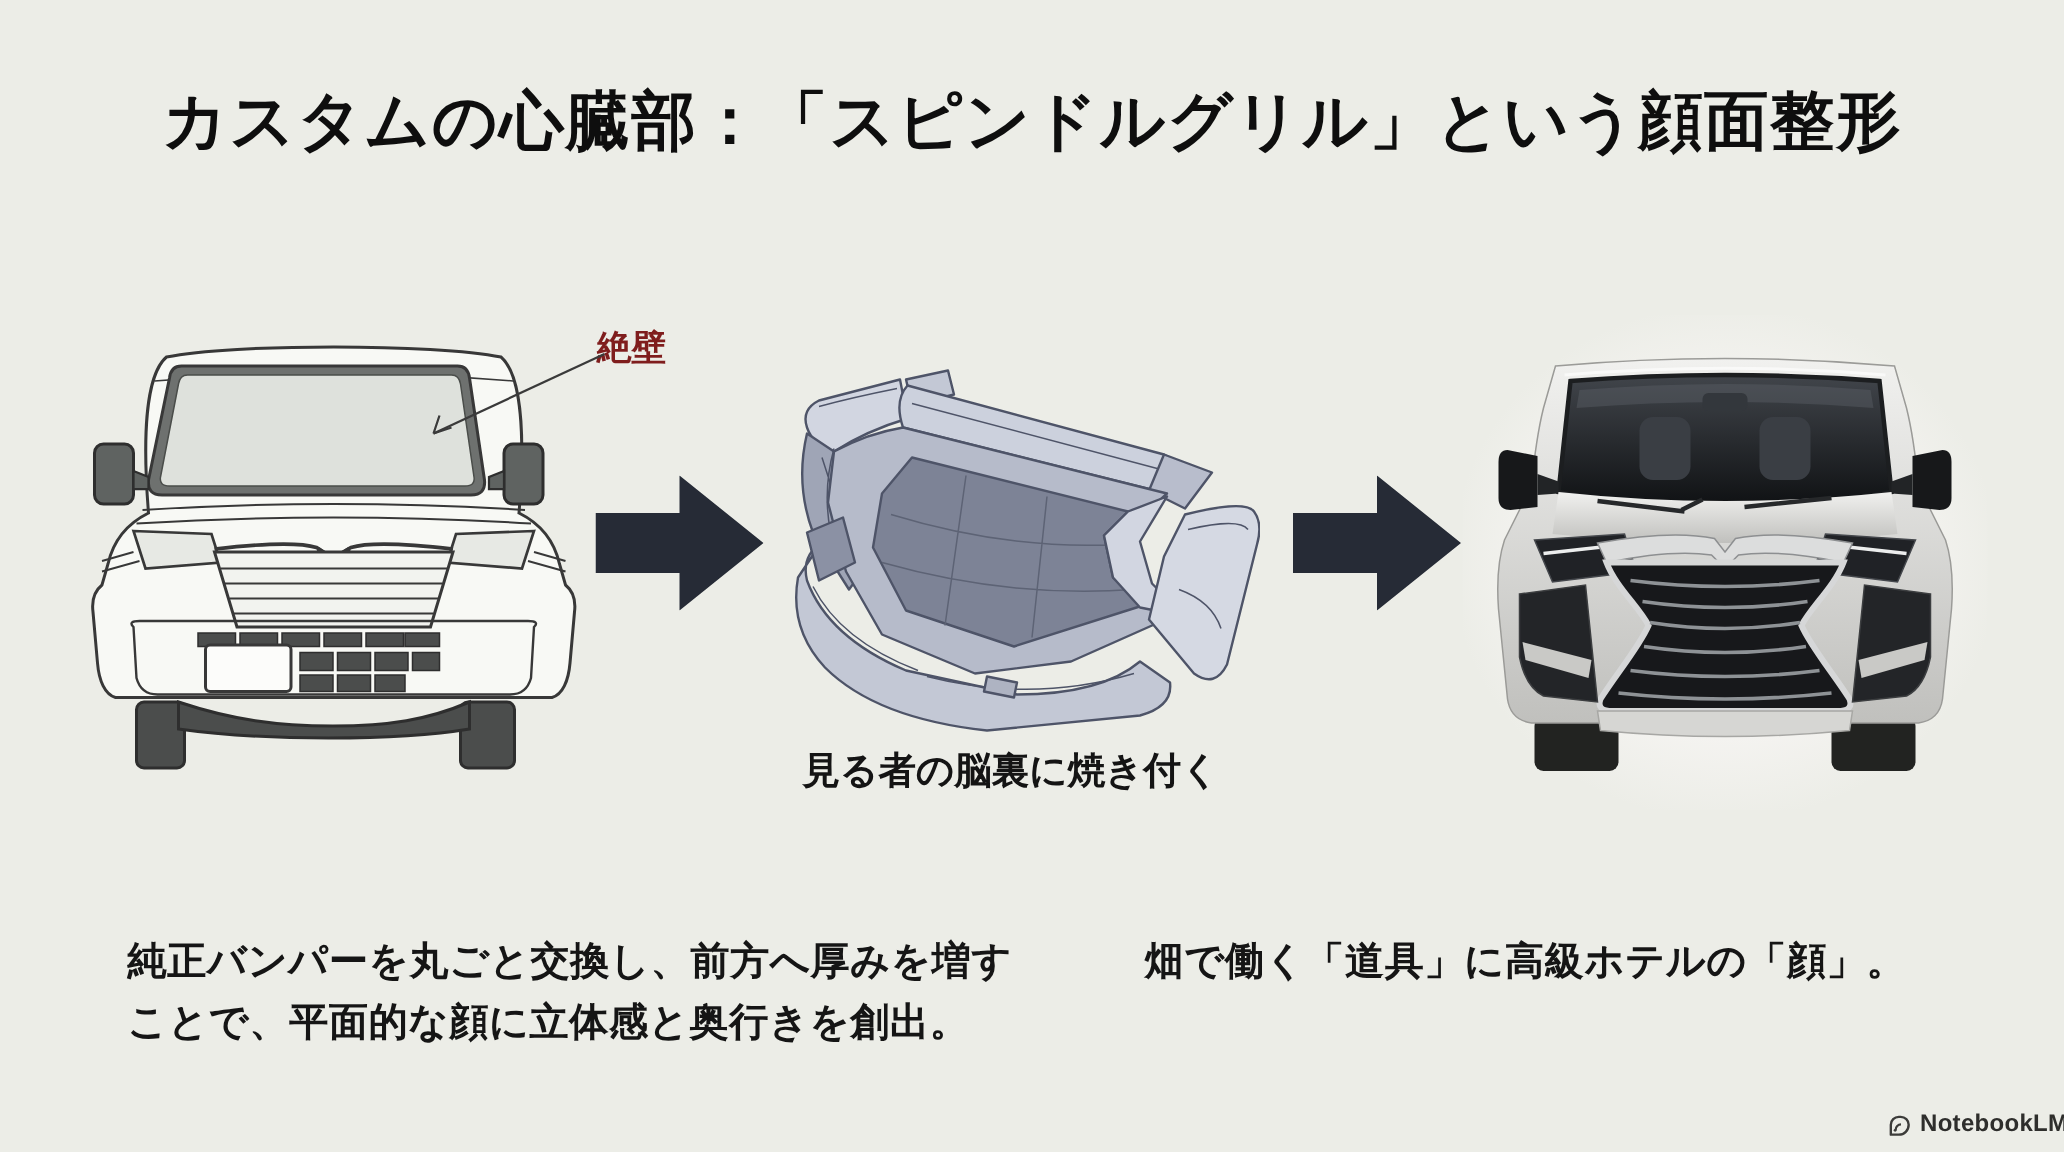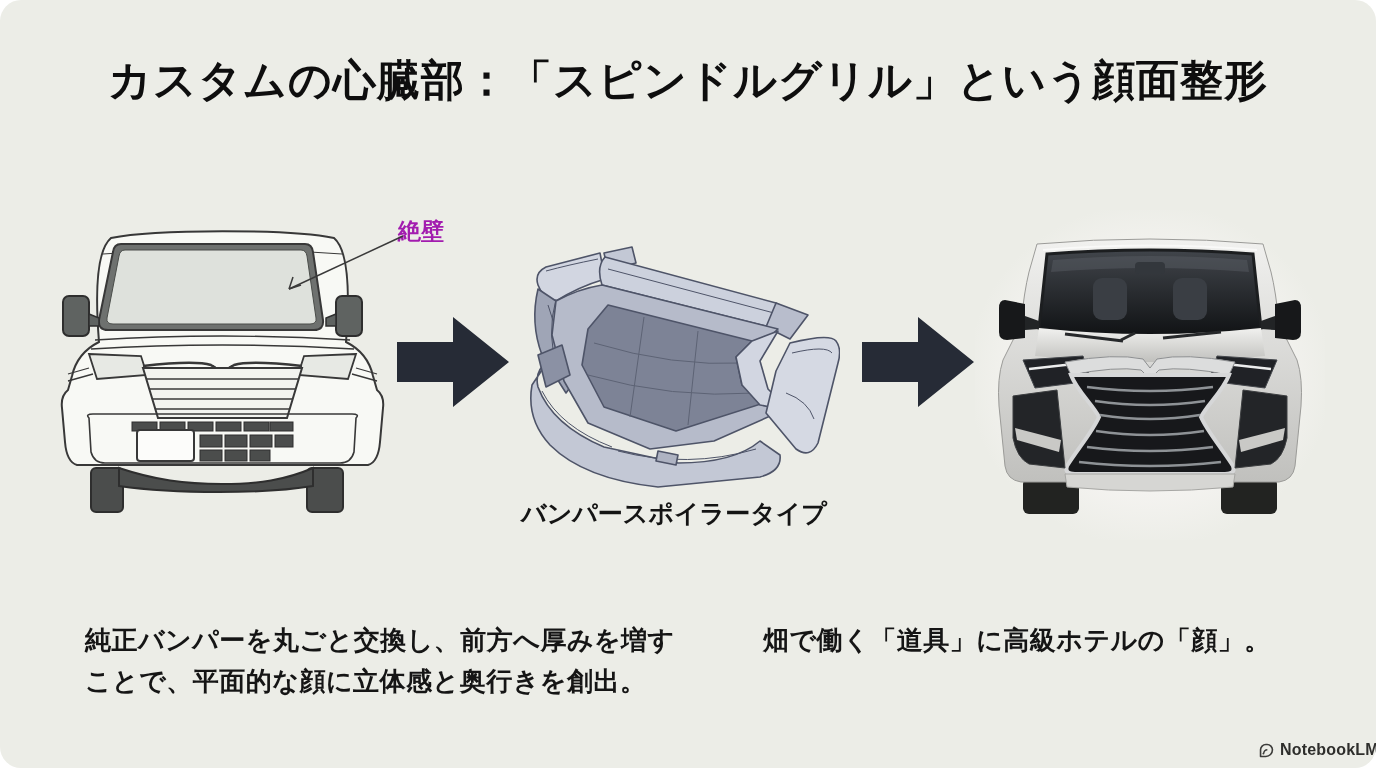--- a/index.html
+++ b/index.html
@@ -1,28 +1,28 @@
 <!DOCTYPE html>
 <html><head>
 <meta charset="utf-8">
 <style>
   html,body{margin:0;padding:0;}
   body{font-family:"Liberation Sans","DejaVu Sans",sans-serif;}
   .slide{
     position:relative;width:1376px;height:768px;overflow:hidden;
-    background:#ECEDE7;color:#141414;border-radius:21px;
+    background:#ECEDE7;color:#141414;
   }
   .abs{position:absolute;}
   .title{
     left:0;top:52px;width:1376px;text-align:center;
     font-size:43px;font-weight:800;letter-spacing:1px;color:#0e0e0e;
     margin:0;
   }
   .annotation-label{
-    left:398px;top:216px;font-size:23px;font-weight:600;color:#a21caf;
+    left:398px;top:216px;font-size:23px;font-weight:600;color:#7f1d1d;
   }
   .caption{
     left:498px;top:497px;width:352px;text-align:center;
     font-size:25px;font-weight:600;color:#141414;
   }
   .note{
     font-size:26px;font-weight:700;line-height:41px;color:#151515;
     letter-spacing:0.5px;
     font-family:Liberation Serif, serif;
   }
@@ -133,21 +133,21 @@
       <path d="M244,98 L270,88 L252,118 L260,146 L282,168 L252,162 L234,142 L228,114 Z" fill="#d2d6e1"></path>
       <path d="M282,100 Q322,90 328,98 Q334,106 330,120 L310,200 Q302,216 288,206 L258,170 L268,128 Z" fill="#d5d9e3"></path>
       <path d="M284,110 Q318,102 324,110 M278,150 Q300,158 306,176" fill="none" stroke-width="1"></path>
       <path d="M40,118 Q26,128 30,144 Q44,182 96,204 L170,220 Q226,220 252,198 L272,212 Q274,228 252,234 L150,244 Q76,236 42,202 Q18,176 24,142 Z" fill="#c3c8d5"></path>
       <path d="M34,148 Q52,184 104,204 M110,208 Q180,226 248,206" fill="none" stroke-width="1"></path>
       <path d="M30,112 L54,102 L62,132 L38,144 Z" fill="#8b91a4"></path>
       <path d="M150,208 L170,212 L168,222 L148,218 Z" fill="#aeb3c2"></path>
     </g>
   </svg>
 
-  <div class="abs caption">バンパースポイラータイプ</div>
+  <div class="abs caption">見る者の脳裏に焼き付く</div>
 
   <svg class="abs" style="left:862px;top:317px;" width="112" height="90" viewBox="0 0 112 90">
     <polygon points="0,25 56,25 56,0 112,45 56,90 56,65 0,65" fill="#262B36"></polygon>
   </svg>
 
   <svg class="abs" style="left:995px;top:228px;" width="310" height="290" viewBox="0 0 310 290">
     <defs>
       <linearGradient id="silver" x1="0" y1="0" x2="0" y2="1">
         <stop offset="0" stop-color="#f1f1ef"></stop>
           <stop offset="1" stop-color="#c0c0bd"></stop>

